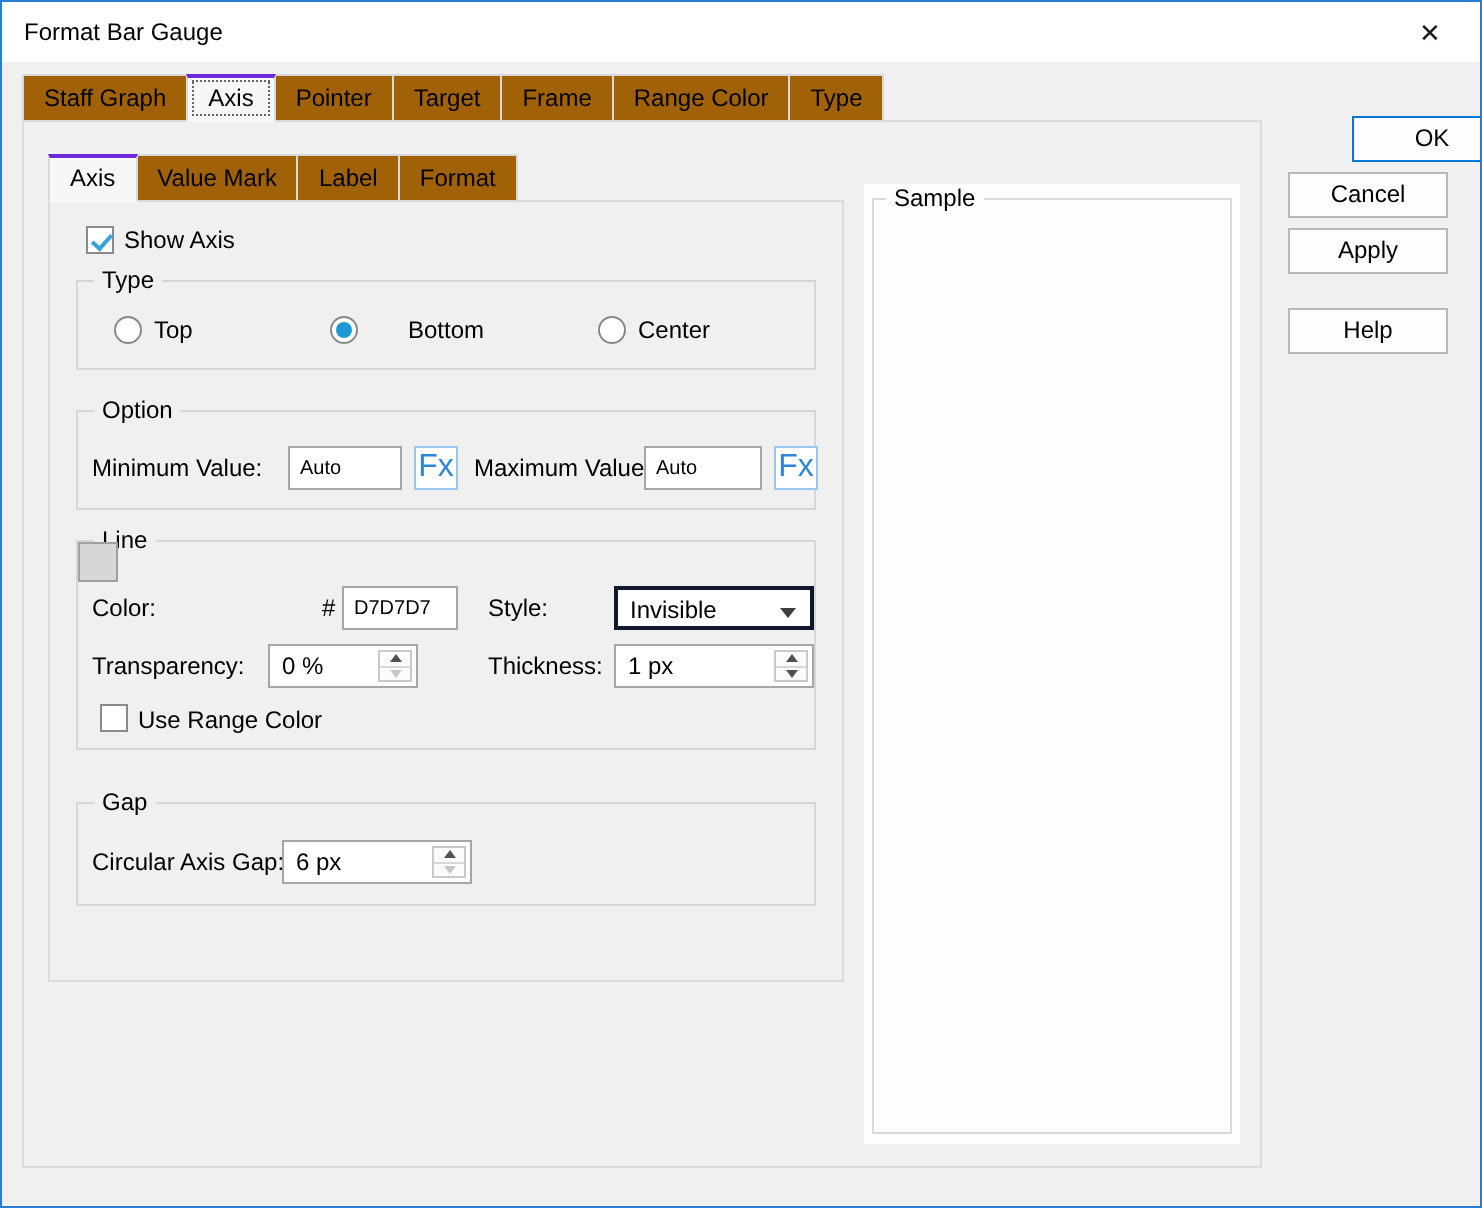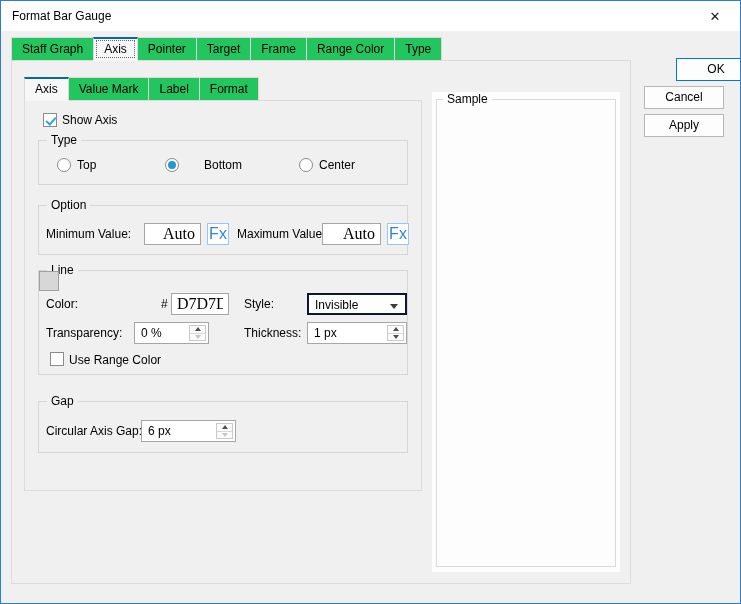--- a/index.html
+++ b/index.html
@@ -12,43 +12,43 @@
   }
   
   .titlebar { position:absolute; left:0; top:0; width:100%; height:30px; background:#ffffff; }
   .title { position:absolute; left:11px; top:8px; }
   .close-btn { position:absolute; right:8px; top:3px; width:34px; height:24px;
     display:flex; align-items:center; justify-content:center; cursor:default; }
   .close-glyph { font-size:13px; color:#1a1a1a; }
   
   .tabstrip { position:absolute; display:flex; align-items:flex-end; z-index:3; }
   .tab {
-    height:24px; padding:0 10px; line-height:22px; background:#22c55e;
+    height:24px; padding:0 10px; line-height:22px; background:#a16207;
     border:1px solid #d9d9d9; margin-right:-1px; position:relative; white-space:nowrap;
   }
   .tab.active {
-    background:#f7f7f7; border-top:2px solid #0369a1; line-height:20px;
+    background:#f7f7f7; border-top:2px solid #6d28d9; line-height:20px;
     border-bottom:1px solid #f7f7f7; z-index:4;
   }
   .tab.focused { outline:1px dotted #666; outline-offset:-4px; }
   
   .outer-panel { position:absolute; left:10px; top:59px; width:620px; height:524px;
     border:1px solid #dcdcdc; background:#f0f0f0; }
   .sub-panel { position:absolute; left:12px; top:39px; width:398px; height:391px;
     border:1px solid #dcdcdc; background:#f0f0f0; }
   .sample-region { position:absolute; left:420px; top:31px; width:188px; height:480px;
     background:#fdfdfd; }
   
   .group { position:absolute; border:1px solid #d6d6d6; }
   .legend { position:absolute; top:-8px; left:8px; background:#f0f0f0; padding:0 4px; line-height:14px; }
   .legend.on-white { background:#fdfdfd; }
   
   .lbl { position:absolute; line-height:15px; white-space:nowrap; }
   .tb { position:absolute; height:22px; border:1px solid #a6a6a6; background:#fff;
-    font-family:Liberation Serif, serif; font-size:16px; padding:2px 5px; color:#000;text-align:right; }
+    font-family:Liberation Sans, sans-serif; font-size:10px; padding:2px 5px; color:#000; }
   .cb { position:absolute; width:14px; height:14px; border:1px solid #8a8a8a; background:#fff; }
   .cb.checked::after { content:""; position:absolute; left:2px; top:3px; width:8px; height:4px;
     border-left:2px solid #35a2dc; border-bottom:2px solid #35a2dc; transform:rotate(-48deg); }
   .radio-item { position:absolute; display:flex; align-items:center; gap:6px; height:16px; }
   .radio { width:14px; height:14px; border:1px solid #8a8a8a; border-radius:50%; background:#fff; position:relative; flex:0 0 auto; }
   .radio.selected::after { content:""; position:absolute; left:2px; top:2px; right:2px; bottom:2px;
     border-radius:50%; background:#1d9ad6; }
   .fx-btn { position:absolute; width:22px; height:22px; border:1px solid #9ac6ef; background:#fff;
     color:#2e86d9; display:flex; align-items:center; justify-content:center; font-size:16px; }
   .swatch { position:absolute; width:20px; height:20px; border:1px solid #a0a0a0; }
@@ -203,14 +203,15 @@
       <div class="group" style="left:4px; top:7px; width:180px; height:468px; border-color:#d9d9d9; background:#fdfdfd;">
         <span class="legend on-white" style="left:6px;">Sample</span>
       </div>
     </div>
 
   </div>
 
   <div class="btn default" style="top:57px;margin-left:32px;">OK</div>
   <div class="btn" style="top:85px;">Cancel</div>
   <div class="btn" style="top:113px;">Apply</div>
+  <div class="btn" style="top:153px;">Help</div>
 
 </div>
 
 </body></html>

